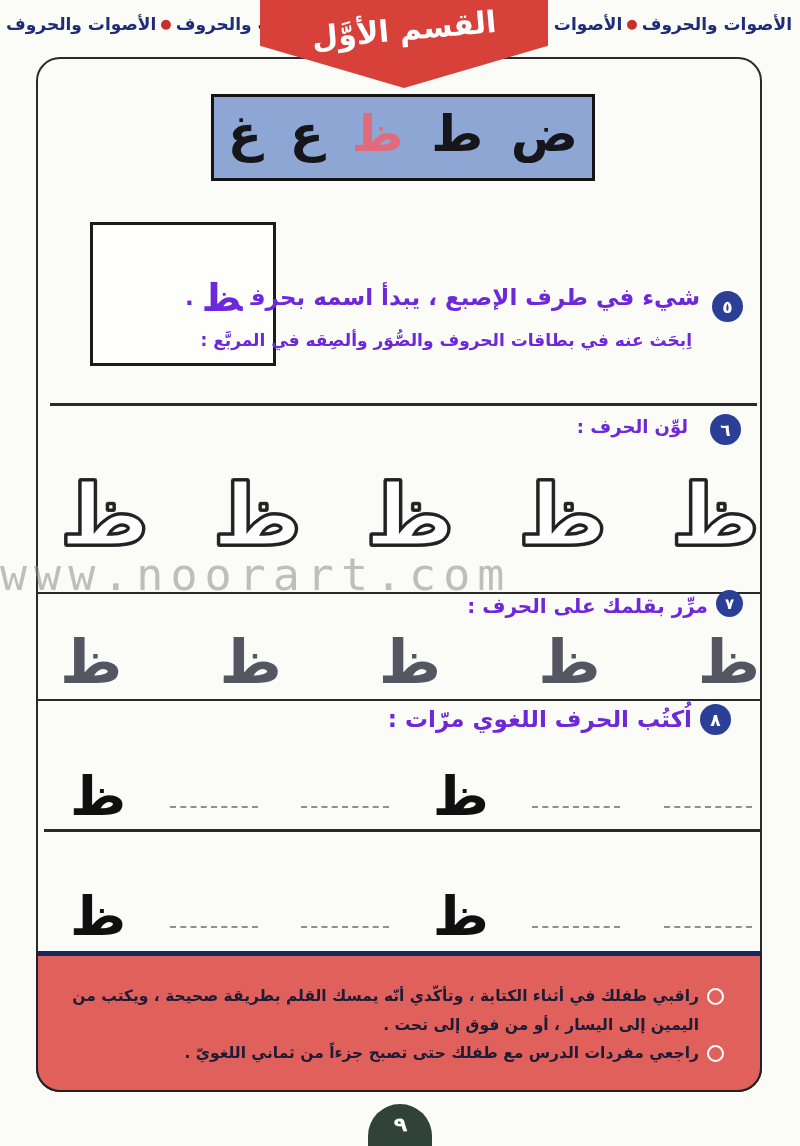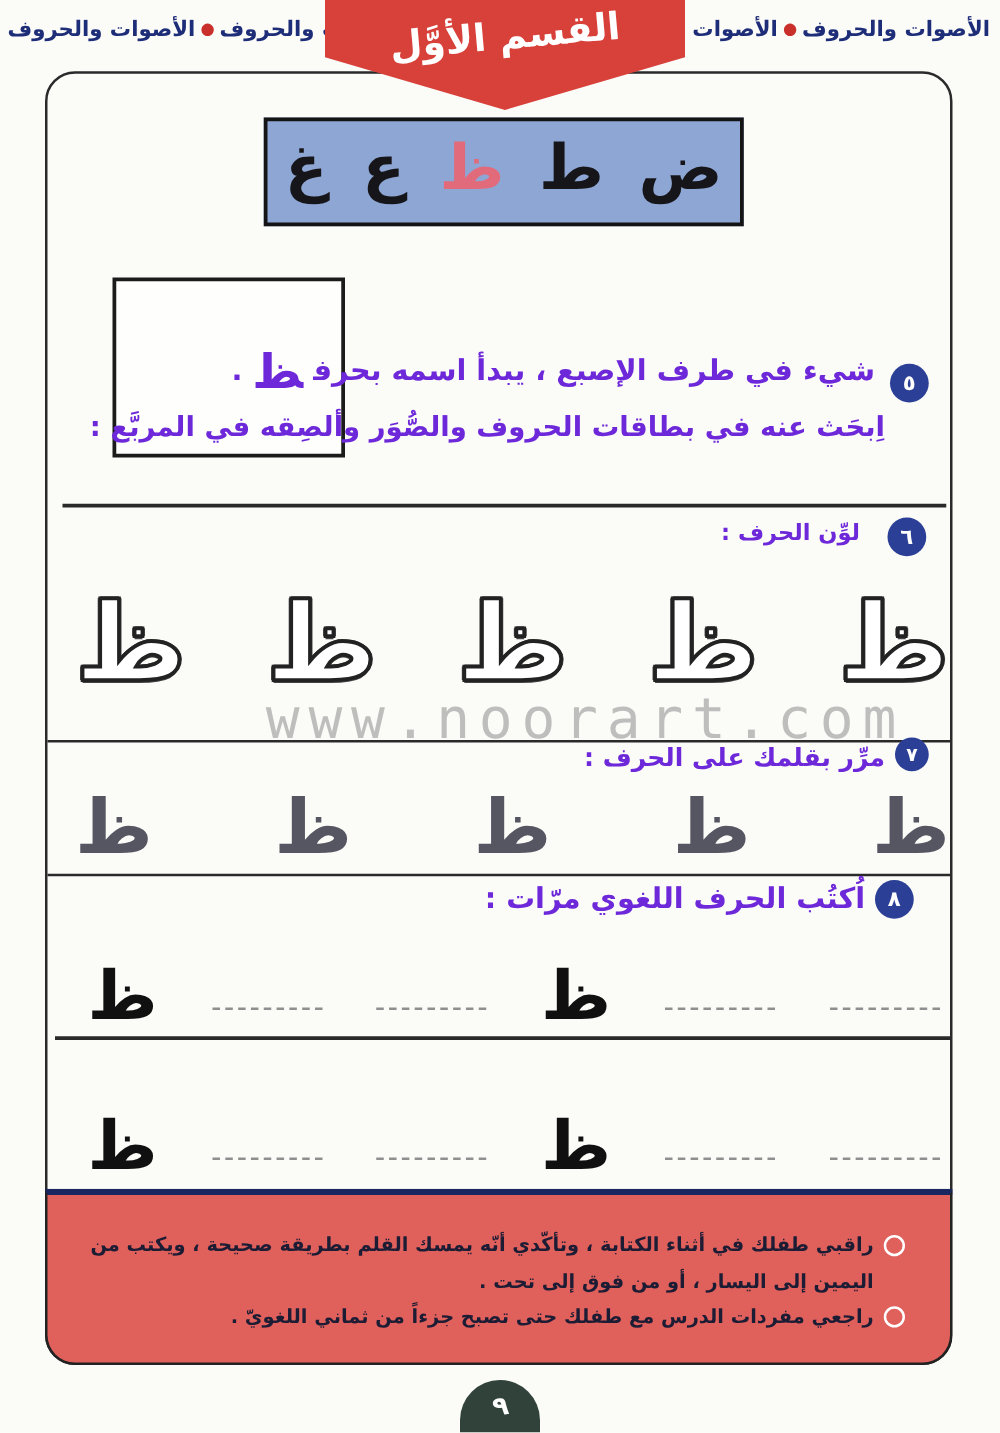--- a/index.html
+++ b/index.html
@@ -44,21 +44,21 @@
   
   .numcirc{position:absolute;width:31px;height:31px;border-radius:50%;
           background:#2b3f96;color:#fff;font-weight:bold;font-size:17px;
           display:flex;align-items:center;justify-content:center;z-index:4;}
 
   
   .extext{position:absolute;direction:rtl;text-align:right;color:#6d28d9;
           font-weight:bold;white-space:nowrap;}
   .ex5-l1{right:100px;top:284px;font-size:23px;}
   .ex5-l1 .bigletter{font-size:38px;line-height:0;vertical-align:-6px;margin:0 8px;}
-  .ex5-l2{right:92px;top:330px;font-size:22px;}
+  .ex5-l2{right:108px;top:330px;font-size:17px;}
   .ex6-t{right:112px;top:416px;font-size:18px;}
   .ex7-t{right:92px;top:594px;font-size:20px;}
   .ex8-t{right:108px;top:706px;font-size:23px;}
 
   
   .rule{position:absolute;height:3px;background:#2a2a2a;}
   .rule1{left:50px;top:403px;width:707px;}
   .rule2{left:38px;top:592px;width:722px;height:2px;}
   .rule3{left:38px;top:699px;width:722px;height:2px;}
   .rule4{left:44px;top:829px;width:716px;}
@@ -77,21 +77,21 @@
   
   .writerow{position:absolute;left:70px;width:682px;height:82px;display:flex;
           flex-direction:row-reverse;justify-content:space-between;
           align-items:flex-end;direction:rtl;}
   .wr1{top:742px;}
   .wr2{top:862px;}
   .wl{font-size:54px;font-weight:bold;color:#101010;line-height:1;}
   .dash{width:88px;border-top:2px dashed #8f8f8f;margin-bottom:16px;}
 
   
-  .watermark{position:absolute;left:0;top:548px;width:724px;text-align:right;
+  .watermark{position:absolute;left:0;top:548px;width:724px;text-align:left;
           font-family:"DejaVu Sans Mono",monospace;font-size:45px;
           color:rgba(140,140,140,.55);letter-spacing:7px;z-index:9;
           white-space:nowrap;}
 
   
   .footer{position:absolute;left:36px;top:951px;width:726px;height:141px;
           box-sizing:border-box;background:#e0605c;
           border:2px solid #222;border-top:5px solid #1a2660;
           border-radius:0 0 24px 24px;z-index:5;
           padding:26px 36px 0 14px;direction:rtl;}

